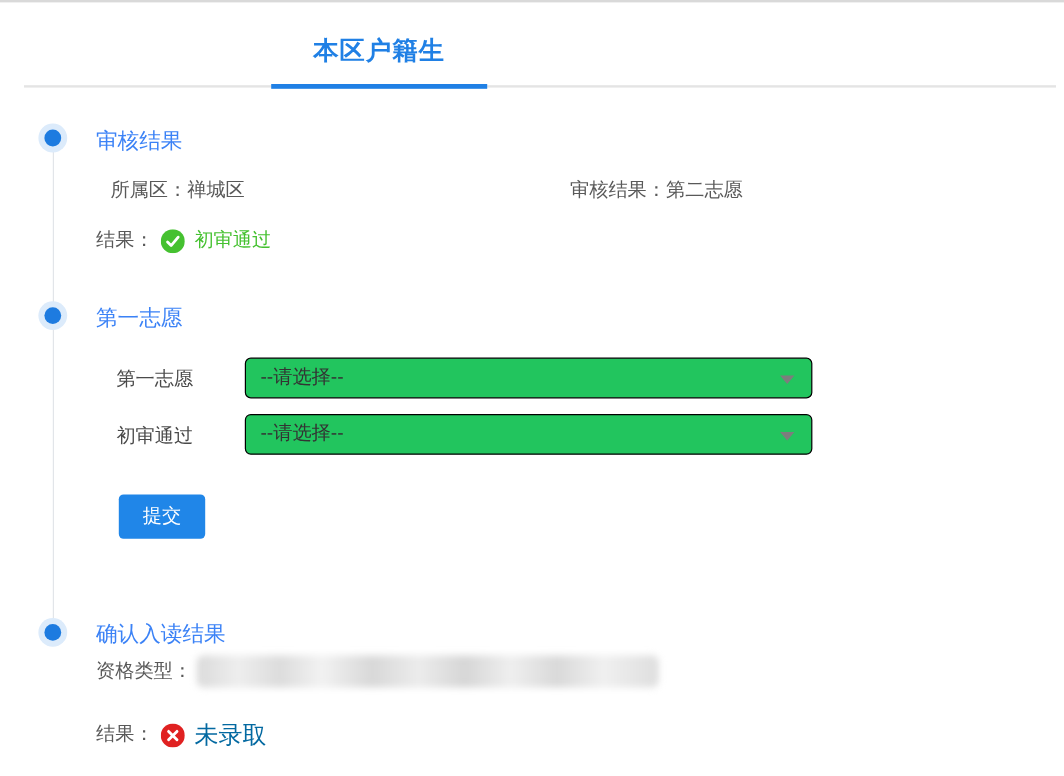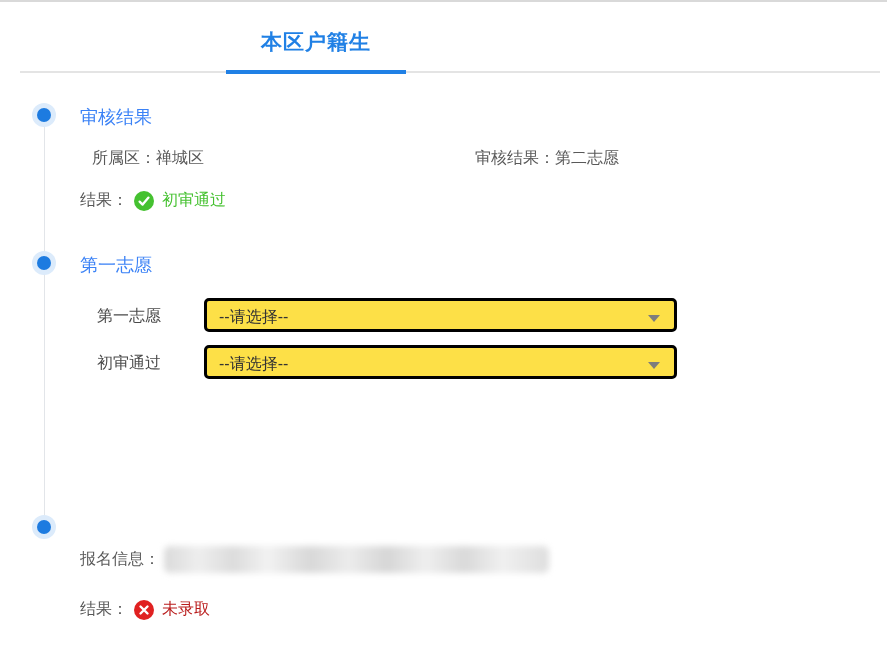--- a/index.html
+++ b/index.html
@@ -29,26 +29,26 @@
   .dot-1 { top: 103px; } .dot-2 { top: 251px; } .dot-3 { top: 515px; }
 
   
   .sec-title { position: absolute; left: 80px; font-size: 18px; font-weight: normal; color: #3b82f6; z-index: 3; }
   .body-text { position: absolute; font-size: 16px; color: #595959; z-index: 3; }
   .row { position: absolute; display: flex; align-items: center; z-index: 3; text-align: center; }
 
   .result-icon { display: inline-block; width: 20px; height: 20px; margin: 0 8px 0 6px; }
   .result-icon svg { display: block; width: 20px; height: 20px; }
   .green-text { color: #45c130; font-size: 16px; }
-  .red-text { color: #b91c1c; font-size: 16px; }
+  .red-text { color: #0369a1; font-size: 20px; }
 
   
   .field-label { position: absolute; left: 97px; font-size: 16px; color: #4a4a4a; z-index: 3; }
   .select-box { position: absolute; left: 204px; width: 473px; height: 34px;
-                border: 3px solid #000000; border-radius: 5px; background: #fde047;
+                border: 1px solid #000000; border-radius: 5px; background: #22c55e;
                 font-size: 16px; color: #333; line-height: 32px; padding-left: 12px;
                 cursor: pointer; z-index: 3; }
   .select-caret { position: absolute; right: 14px; top: 14px; width: 0; height: 0;
                   border-left: 6px solid transparent; border-right: 6px solid transparent;
                   border-top: 7px solid #7d7d7d; }
   .submit-btn { position: absolute; left: 99px; top: 412px; width: 72px; height: 37px;
                 background: #2086e8; color: #fff; font-size: 16px; border: none;
                 border-radius: 4px; cursor: pointer; z-index: 3;
                 font-family: "Liberation Sans", "DejaVu Sans", sans-serif; }
 
@@ -109,24 +109,26 @@
     <span>--请选择--</span>
     <span class="select-caret"></span>
   </div>
 
   <div class="field-label" style="top:353px">初审通过</div>
   <div class="select-box" style="top:345px">
     <span>--请选择--</span>
     <span class="select-caret"></span>
   </div>
 
+  <button class="submit-btn">提交</button>
 
+  <div class="sec-title" style="top:516px">确认入读结果</div>
 
   <div class="row" style="left:80px; top:546px">
-    <span class="body-text" style="position:static">报名信息：</span>
+    <span class="body-text" style="position:static">资格类型：</span>
     <span class="redacted"></span>
   </div>
 
   <div class="row" style="left:80px; top:599px">
     <span class="body-text" style="position:static">结果：</span>
     <span class="result-icon">
       <svg viewBox="0 0 20 20">
         <circle cx="10" cy="10" r="10" fill="#e02121"></circle>
         <path d="M6.5 6.5l7 7M13.5 6.5l-7 7" stroke="#fff" stroke-width="2.4" stroke-linecap="round"></path>
       </svg>

